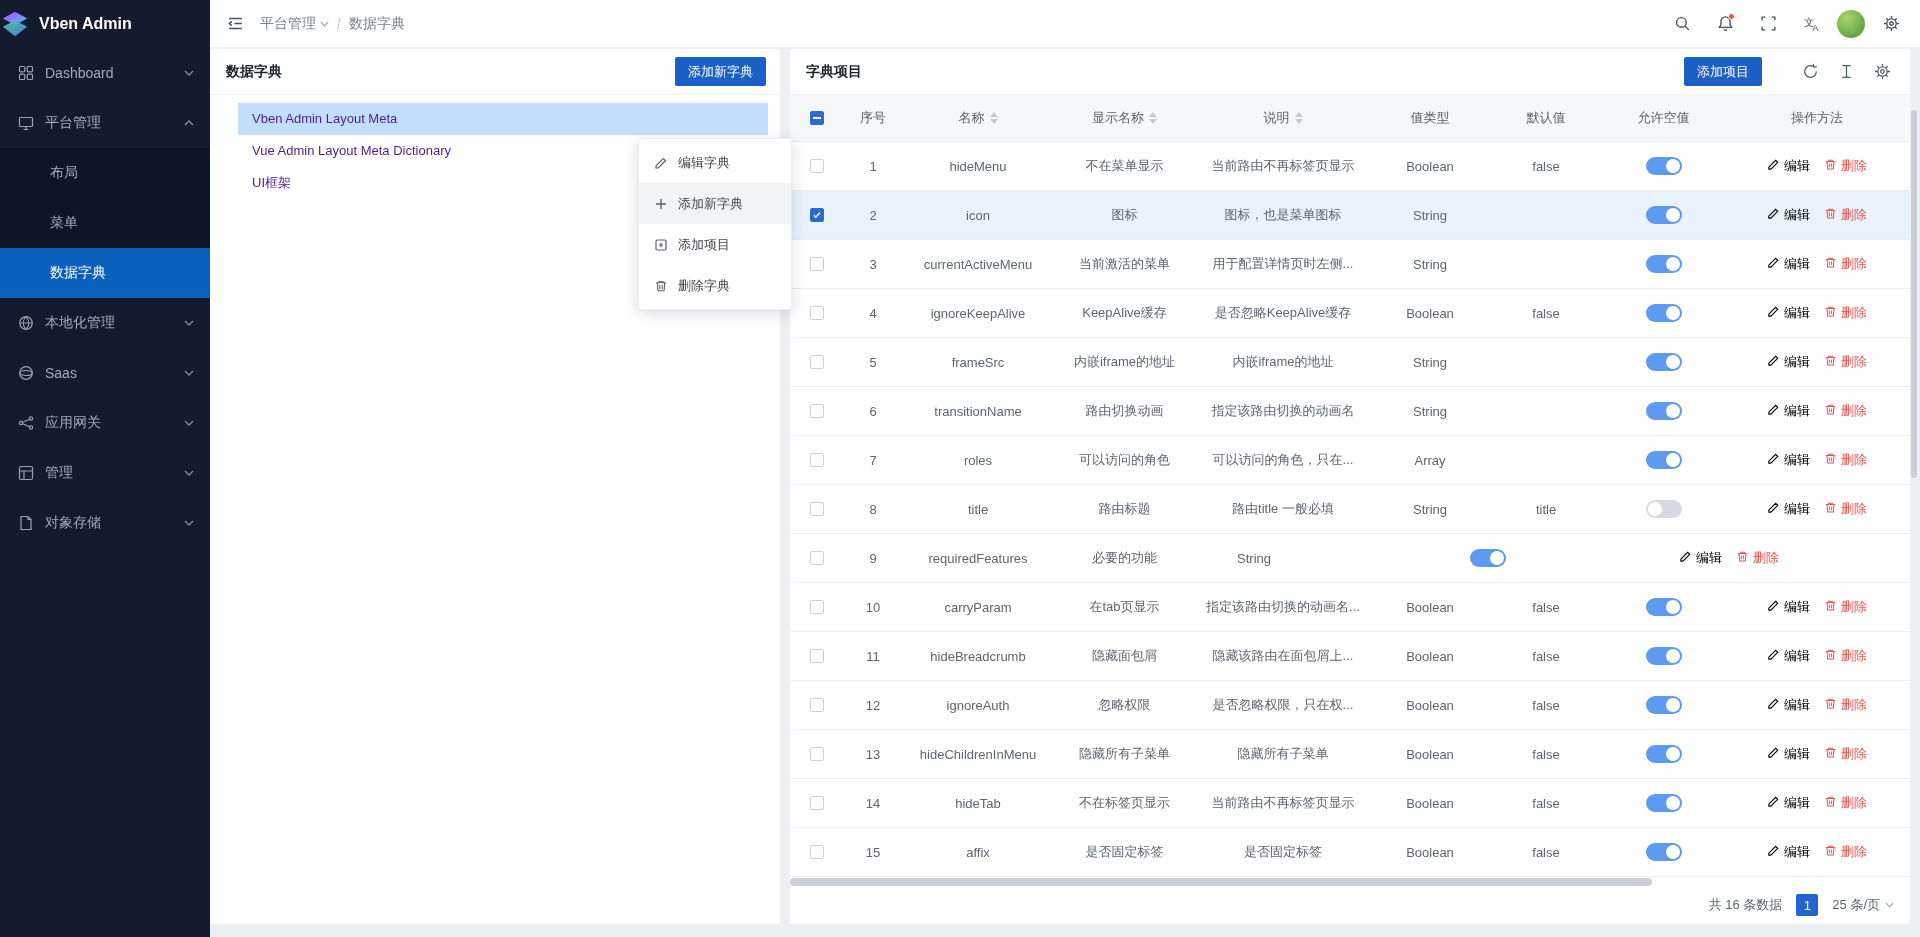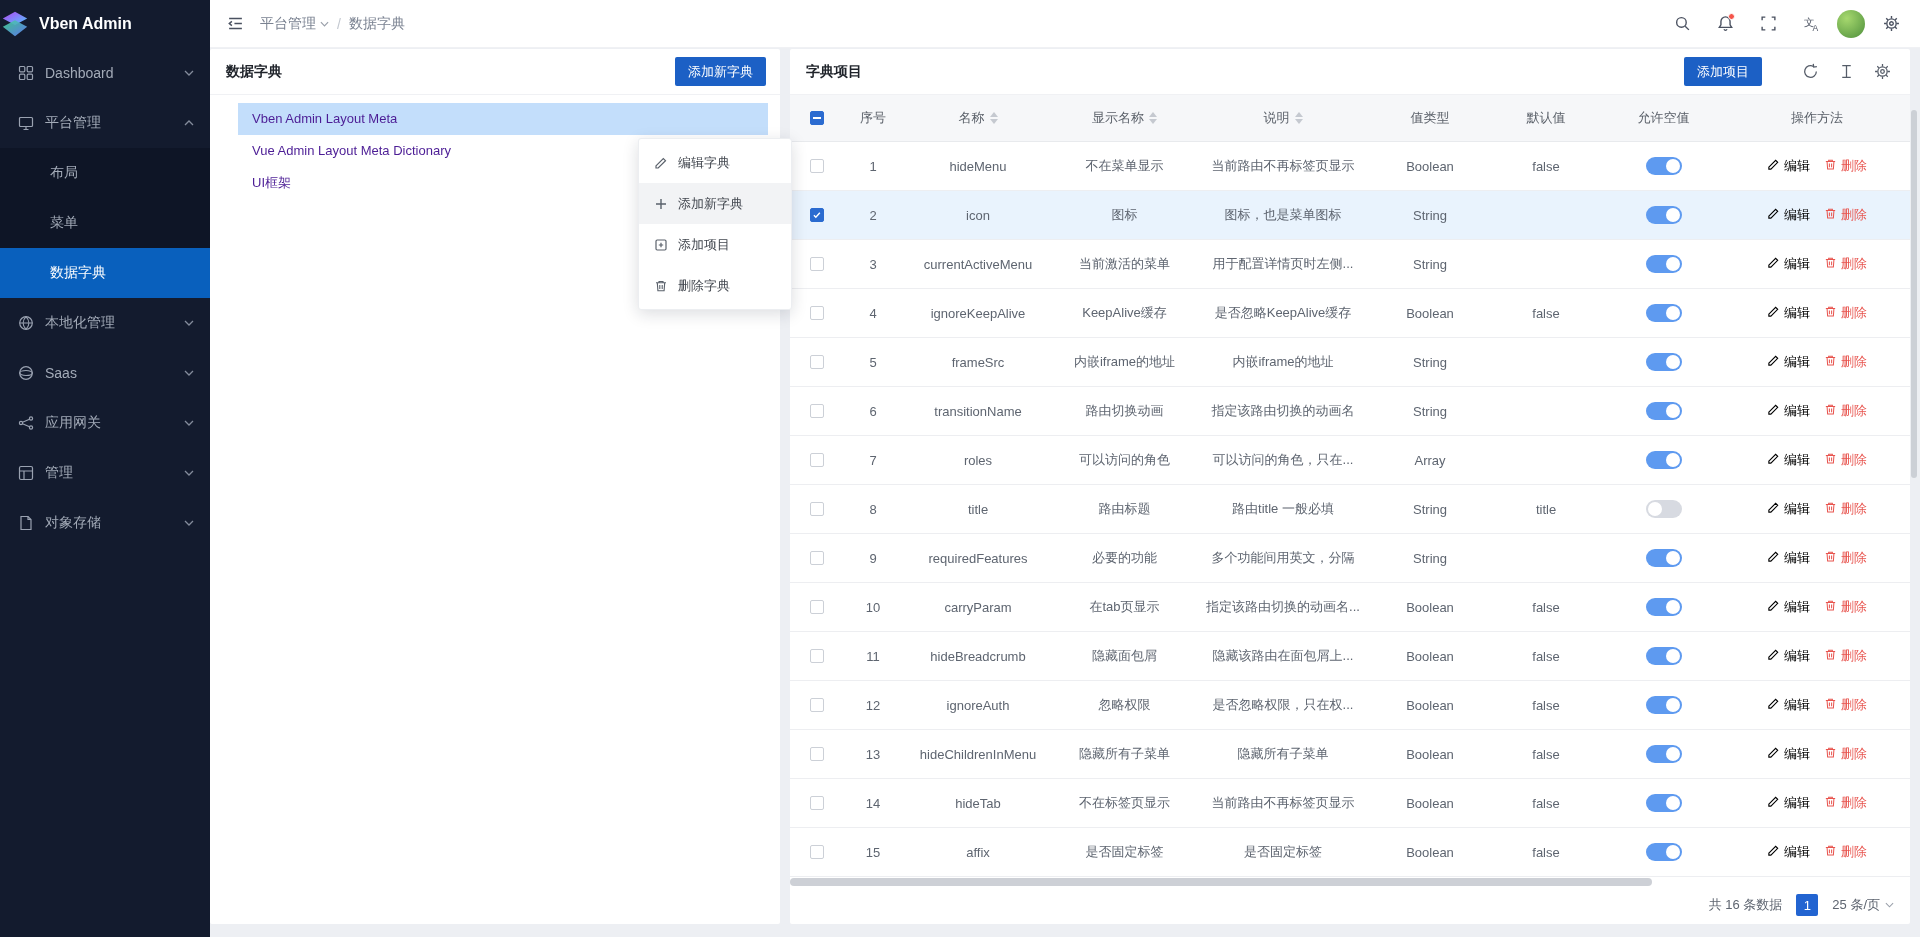--- a/index.html
+++ b/index.html
@@ -584,21 +584,20 @@
               </span>
             </div>
           </div>
           <div class="tr">
             <div class="td c0">
               <span class="cb"></span>
             </div>
             <div class="td c1">9</div>
             <div class="td c2">requiredFeatures</div>
             <div class="td c3">必要的功能</div>
-            <div class="td c4">多个功能间用英文，分隔</div>
             <div class="td c5">String</div>
             <div class="td c6"></div>
             <div class="td c7">
               <span class="toggle"></span>
             </div>
             <div class="td c8">
               <span class="lnk edit">
                 <span><svg class="ic" viewBox="0 0 14 14">
                     <path d="M2 9.8L9.3 2.5l2.2 2.2L4.2 12H2V9.8z" fill="none" stroke="currentColor" stroke-width="1.2"></path>
                   </svg></span>

